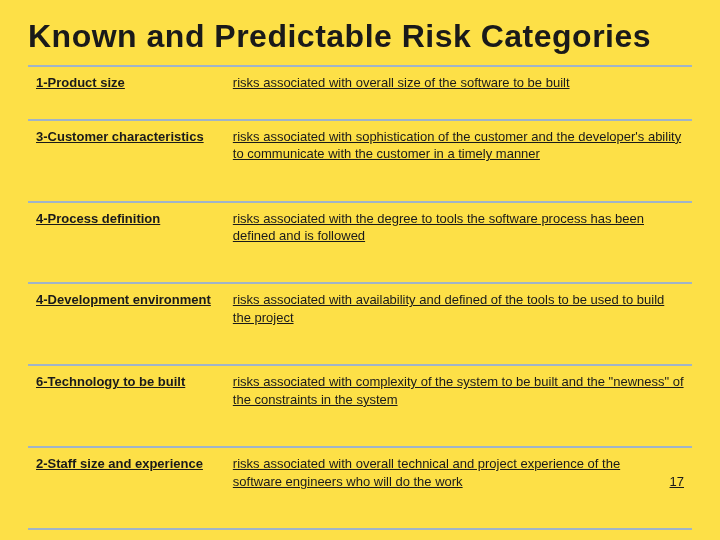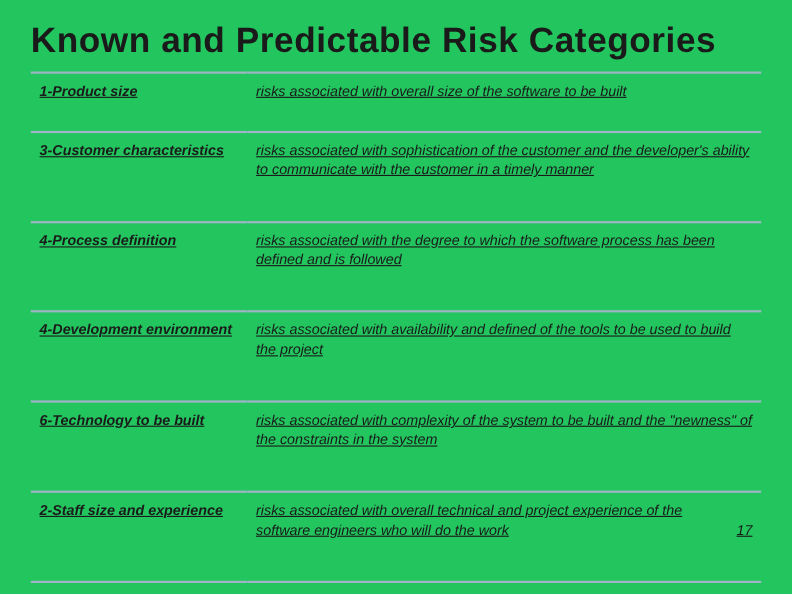--- a/index.html
+++ b/index.html
@@ -12,21 +12,21 @@
       width: 720px;
       height: 540px;
       background: #dce6f0;
       font-family: Arial, sans-serif;
       overflow: hidden;
     }
 
     .page {
       width: 720px;
       height: 540px;
-      background: #22c55e;
+      background: #fde047;
       padding: 18px 28px 10px 28px;
       display: flex;
       flex-direction: column;
     }
 
     .title {
       font-size: 32px;
       font-weight: bold;
       color: #1a1a1a;
       margin-bottom: 10px;
@@ -46,21 +46,20 @@
     .table tr:last-child {
       border-bottom: 2px solid #a0b4c8;
     }
 
     .table td {
       padding: 7px 8px;
       vertical-align: top;
       font-size: 13px;
       color: #1a1a1a;
       line-height: 1.35;
-      font-style: italic;
     }
 
     .table td:first-child {
       width: 130px;
       font-weight: bold;
       text-decoration: underline;
       padding-right: 14px;
       white-space: nowrap;
     }
 
@@ -91,21 +90,21 @@
     <tr>
           <td>1-Product size</td>
           <td>risks associated with overall size of the software to be built</td>
         </tr>
         <tr>
           <td>3-Customer characteristics</td>
           <td>risks associated with sophistication of the customer and the developer's ability to communicate with the customer in a timely manner</td>
         </tr>
         <tr>
           <td>4-Process definition</td>
-          <td>risks associated with the degree to which the software process has been defined and is followed</td>
+          <td>risks associated with the degree to tools the software process has been defined and is followed</td>
         </tr>
         <tr>
           <td>4-Development environment</td>
           <td>risks associated with availability and defined of the tools to be used to build the project</td>
         </tr>
         <tr>
           <td>6-Technology to be built</td>
           <td>risks associated with complexity of the system to be built and the "newness" of the constraints in the system</td>
         </tr>
         <tr>

